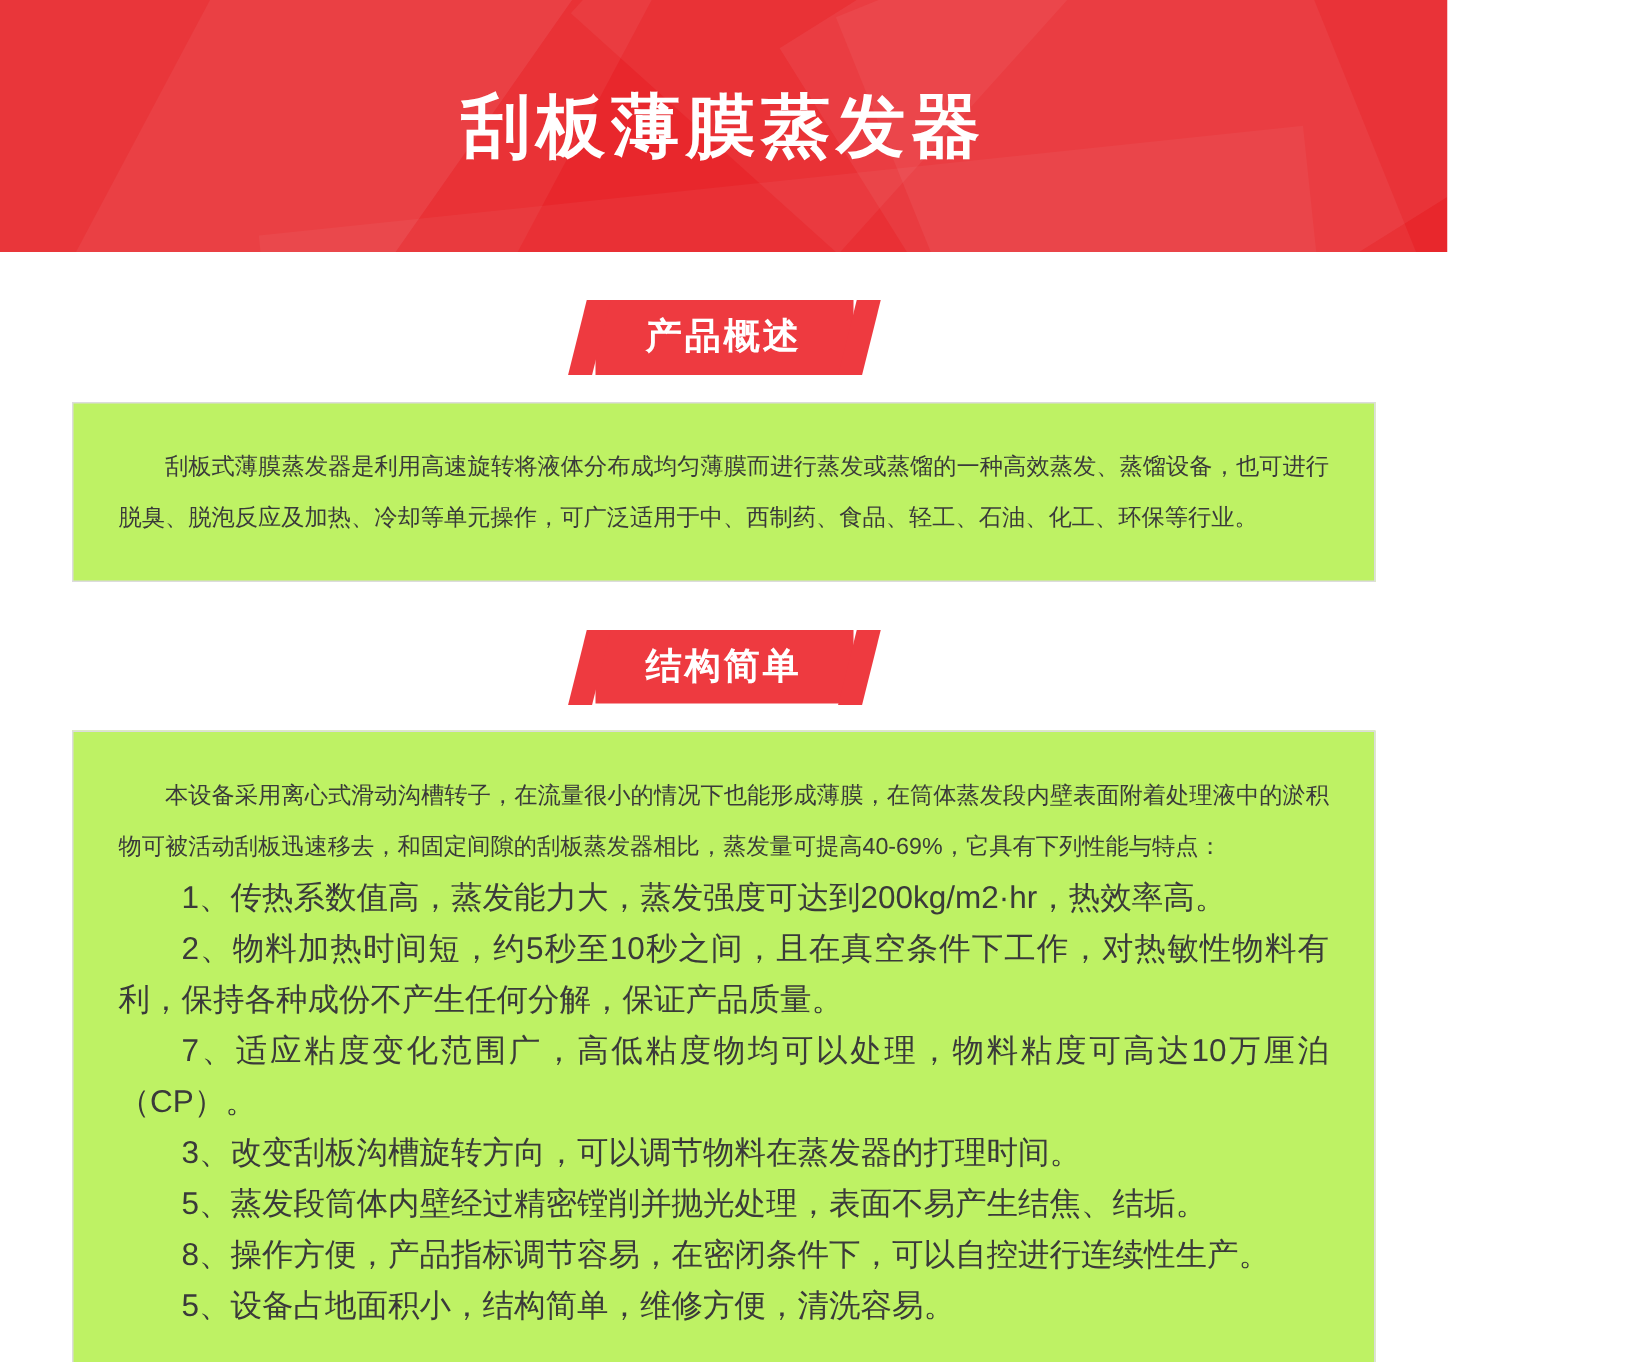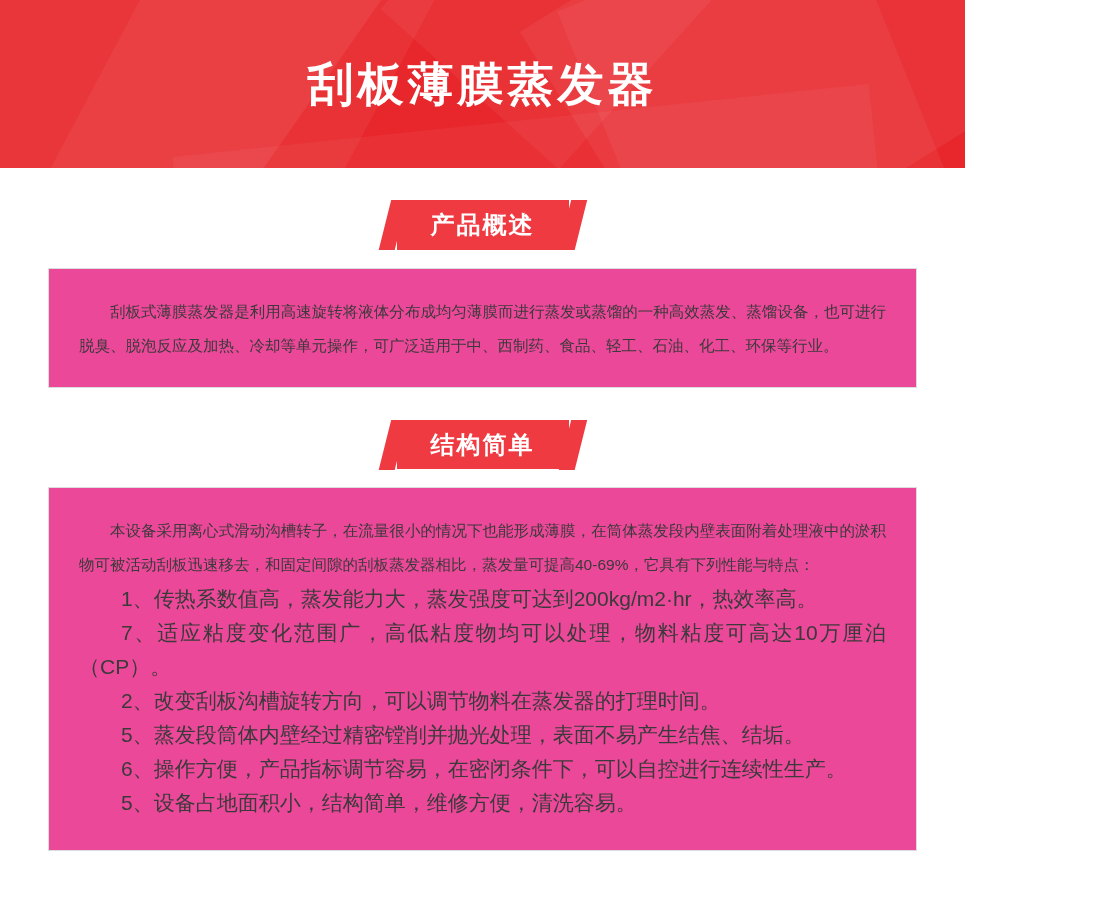--- a/index.html
+++ b/index.html
@@ -120,21 +120,21 @@
   }
   .section-head-inner::after {
     right: -12px;
     transform: skewX(-14deg);
   }
 
   
   .box {
     margin: 0 48px;
     border: 1px solid #dcdcdc;
-    background: #ec4899;
+    background: #bef264;
     box-sizing: border-box;
   }
   .box.overview {
     padding: 26px 30px 24px 30px;
   }
   .box.features {
     padding: 26px 30px 30px 30px;
     margin-bottom: 17px;
   }
   .para {
@@ -179,20 +179,21 @@
     <p class="para indent">刮板式薄膜蒸发器是利用高速旋转将液体分布成均匀薄膜而进行蒸发或蒸馏的一种高效蒸发、蒸馏设备，也可进行脱臭、脱泡反应及加热、冷却等单元操作，可广泛适用于中、西制药、食品、轻工、石油、化工、环保等行业。</p>
   </div>
 
   <div class="section-head">
     <div class="section-head-inner">结构简单</div>
   </div>
 
   <div class="box features">
     <p class="para indent">本设备采用离心式滑动沟槽转子，在流量很小的情况下也能形成薄膜，在筒体蒸发段内壁表面附着处理液中的淤积物可被活动刮板迅速移去，和固定间隙的刮板蒸发器相比，蒸发量可提高40-69%，它具有下列性能与特点：</p>
     <p class="list-item">1、传热系数值高，蒸发能力大，蒸发强度可达到200kg/m2·hr，热效率高。</p>
+    <p class="list-item">2、物料加热时间短，约5秒至10秒之间，且在真空条件下工作，对热敏性物料有利，保持各种成份不产生任何分解，保证产品质量。</p>
     <p class="list-item">7、适应粘度变化范围广，高低粘度物均可以处理，物料粘度可高达10万厘泊（CP）。</p>
-    <p class="list-item">2、改变刮板沟槽旋转方向，可以调节物料在蒸发器的打理时间。</p>
+    <p class="list-item">3、改变刮板沟槽旋转方向，可以调节物料在蒸发器的打理时间。</p>
     <p class="list-item">5、蒸发段筒体内壁经过精密镗削并抛光处理，表面不易产生结焦、结垢。</p>
-    <p class="list-item">6、操作方便，产品指标调节容易，在密闭条件下，可以自控进行连续性生产。</p>
+    <p class="list-item">8、操作方便，产品指标调节容易，在密闭条件下，可以自控进行连续性生产。</p>
     <p class="list-item">5、设备占地面积小，结构简单，维修方便，清洗容易。</p>
   </div>
 
 </div>
 
 </body></html>

